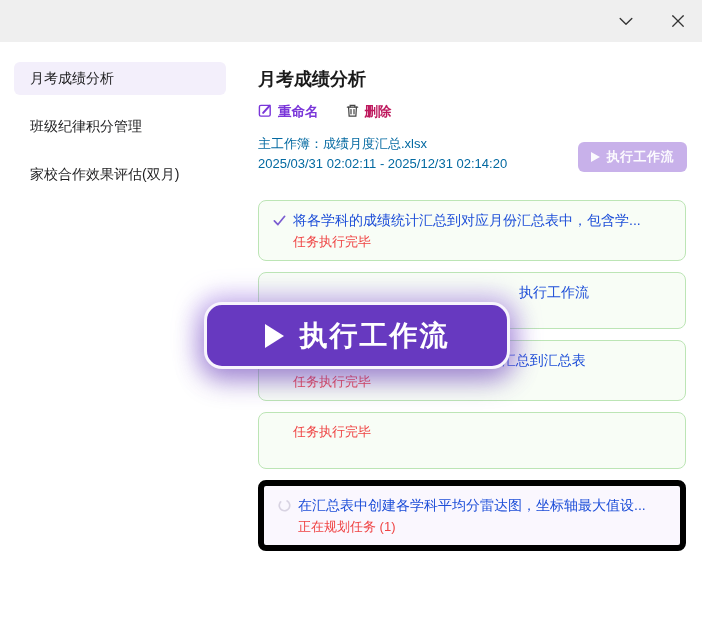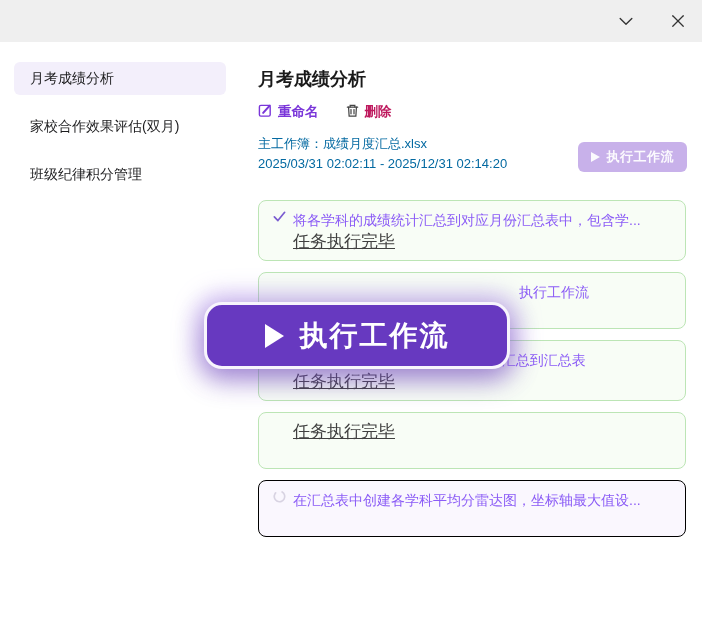--- a/index.html
+++ b/index.html
@@ -44,24 +44,24 @@
     border-left:9px solid rgba(255,255,255,0.93);
     border-top:5.5px solid transparent; border-bottom:5.5px solid transparent;
   }
   
   .task-list { margin-top:26px; display:flex; flex-direction:column; gap:11px; }
   .task-card {
     border-radius:8px; padding:8px 13px 9px 13px; min-height:57px;
     overflow:hidden;
   }
   .task-card.done { border:1px solid #bce5b5; background:#f8fdf6; }
-  .task-card.planning { border:1px solid #000000; background:#faf7fe; }
-  .task-line { display:flex; align-items:flex-start; gap:6px; font-size:14px; color:#8b5cf6; line-height:22px; white-space:nowrap; }
+  .task-card.planning { border:6px solid #000000; background:#faf7fe; }
+  .task-line { display:flex; align-items:center; gap:6px; font-size:14px; color:#1d4ed8; line-height:22px; white-space:nowrap; }
   .task-line .t-icon { flex:0 0 auto; display:flex; align-items:center; }
-  .task-status { margin-left:21px; margin-top:1px; font-size:17px; color:#404040; line-height:19px;text-decoration:underline; }
+  .task-status { margin-left:21px; margin-top:1px; font-size:13px; color:#ef4444; line-height:19px; }
   .task-card.covered .task-line { margin-left:247px; }
   
   .overlay-btn {
     position:absolute; left:204px; top:260px; width:306px; height:67px;
     background:#6739c0; border:3px solid rgba(255,255,255,0.95);
     border-radius:18px; z-index:10;
     display:flex; align-items:center; justify-content:center; gap:16px;
     box-shadow:0 10px 28px rgba(80,40,160,0.45), 0 0 22px 9px rgba(165,125,235,0.40);
     cursor:pointer;
   }
@@ -88,24 +88,24 @@
       </svg>
   </span>
 </div>
 
 <div class="app">
   <div class="sidebar">
       <div class="sidebar-item selected">
         <span>月考成绩分析</span>
       </div>
       <div class="sidebar-item">
-        <span>家校合作效果评估(双月)</span>
+        <span>班级纪律积分管理</span>
       </div>
       <div class="sidebar-item">
-        <span>班级纪律积分管理</span>
+        <span>家校合作效果评估(双月)</span>
       </div>
     </div>
 
   <div class="main">
     <div class="page-title">月考成绩分析</div>
 
     <div class="actions-row">
       <span class="action rename">
         <span class="t-icon">
           <svg width="15" height="15" viewBox="0 0 16 16" fill="none" stroke="#7a36d9" stroke-width="1.5" stroke-linecap="round" stroke-linejoin="round">
@@ -172,20 +172,21 @@
         </div>
         <div class="task-card planning">
           <div class="task-line">
             <span class="t-icon">
               <svg width="15" height="15" viewBox="0 0 16 16">
                 <circle cx="8" cy="8" r="5.6" fill="none" stroke="#d8d3e2" stroke-width="1.8" stroke-linecap="round" stroke-dasharray="27 9" transform="rotate(-60 8 8)"></circle>
               </svg>
             </span>
             <span>在汇总表中创建各学科平均分雷达图，坐标轴最大值设...</span>
           </div>
+          <div class="task-status">正在规划任务 (1)</div>
         </div>
       </div>
   </div>
 
   <div class="overlay-btn">
     <span class="play-lg"></span>
     <span class="overlay-label">执行工作流</span>
   </div>
 </div>
 

